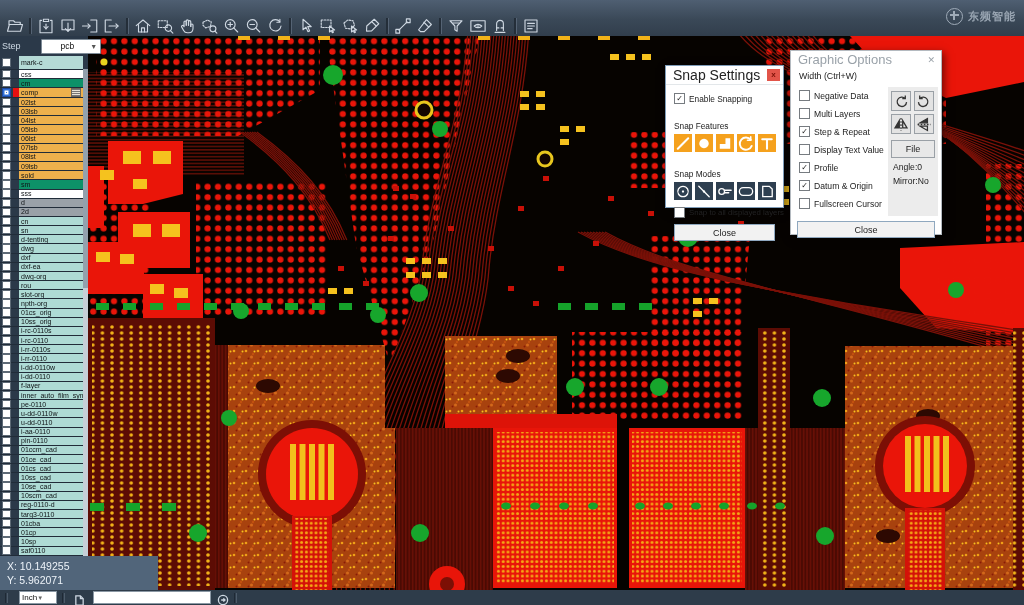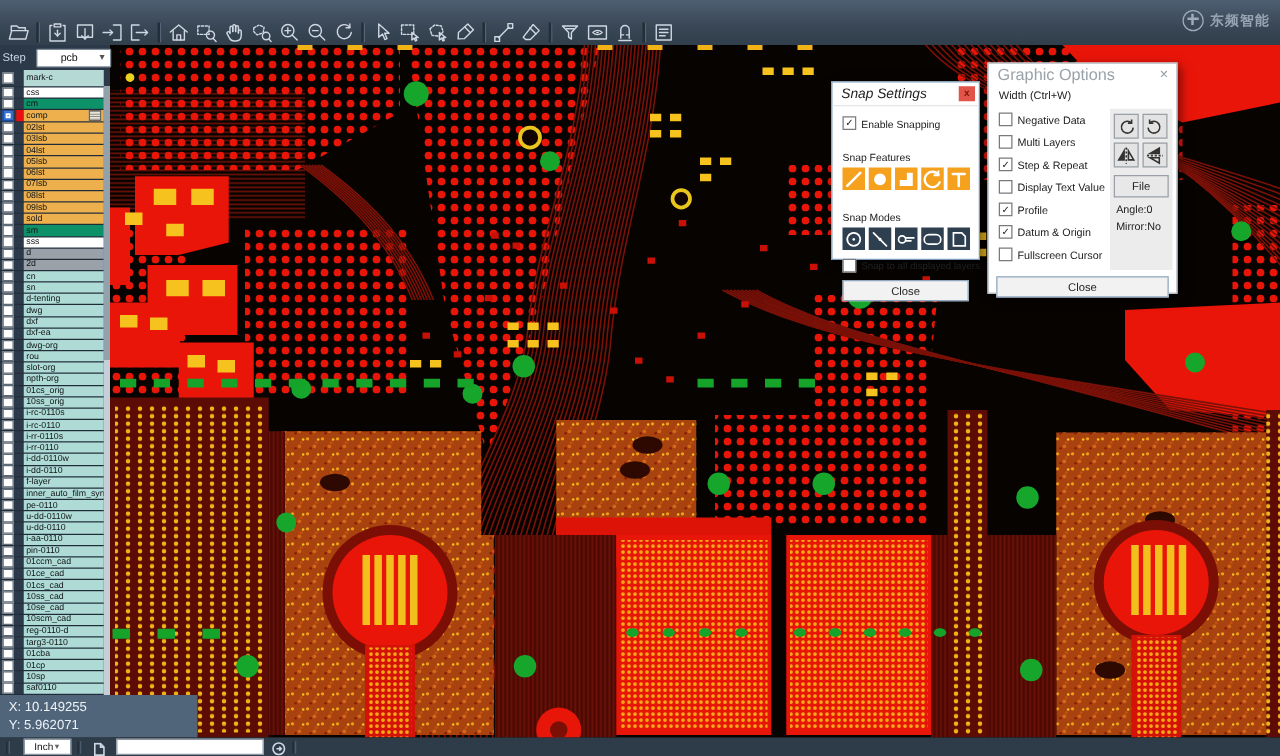--- a/index.html
+++ b/index.html
@@ -15,21 +15,21 @@
   .tbtn{width:22px;height:20px;display:flex;align-items:center;justify-content:center;}
   .tbtn svg{stroke:#cfd8e2;fill:none;stroke-width:1.5;stroke-linecap:round;stroke-linejoin:round;}
   .tsep{width:2px;height:16px;margin:0 3px;background:#242e39;border-right:1px solid #556374;}
   #logo{position:absolute;right:8px;top:8px;display:flex;align-items:center;gap:5px;z-index:7;}
   #logo-mark{width:15px;height:15px;border:1.6px solid #9fabb8;border-radius:50%;position:relative;}
   #logo-mark:before{content:"";position:absolute;left:6px;top:2px;width:2px;height:9px;background:#9fabb8;}
   #logo-mark:after{content:"";position:absolute;left:2.5px;top:5px;width:9px;height:2px;background:#9fabb8;}
   #logo-text{color:#98a4b1;font-size:11px;font-weight:bold;letter-spacing:1px;}
   
   #sidebar{position:absolute;left:0;top:36px;width:88px;height:554px;background:#2b3949;z-index:5;}
-  #step-row{height:20px;display:flex;align-items:center;padding:0 2px;gap:8px;}
+  #step-row{height:20px;display:flex;align-items:center;padding:0 2px;gap:20px;}
   #step-label{color:#cdd8e3;font-size:9px;}
   #step-combo{flex:1;height:13px;background:#fff;border:1px solid #7e8b97;border-radius:1px;
               display:flex;align-items:center;justify-content:space-between;padding:0 3px;}
   #step-combo span{font-size:8.5px;color:#111;padding-left:16px;}
   #step-combo .chev{font-size:7px;color:#555;}
   #layer-list{position:absolute;left:0;top:20px;right:5px;bottom:34px;display:flex;flex-direction:column;}
   .lrow{display:flex;align-items:stretch;flex:1 1 auto;min-height:0;border-bottom:1px solid rgba(0,0,0,.22);}
   .lrow .cbc{width:13px;display:flex;align-items:center;justify-content:center;background:#2b3949;}
   .lrow .cb{width:6.5px;height:6.5px;background:#fff;border:1px solid #5e6a76;}
   .lrow .cb.on{background:#2f6fd6;border-color:#1d49a0;box-shadow:inset 0 0 0 1.5px #2f6fd6,inset 0 0 0 3px #fff;}
@@ -48,35 +48,35 @@
   #canvas-wrap{position:absolute;left:88px;top:36px;width:936px;height:554px;background:#060300;z-index:1;}
   
   #status-panel{position:absolute;left:0;top:556px;width:158px;height:34px;background:#51657a;
                 z-index:6;padding:3px 0 4px 7px;box-sizing:border-box;}
   #status-panel div{color:#edf3f9;font-size:10.5px;line-height:14px;}
   
   #bottombar{position:absolute;left:0;top:590px;width:1024px;height:15px;background:#2e3c4a;z-index:7;
              display:flex;align-items:center;}
   .bsep{width:1px;height:10px;background:#56657616;border-left:1px solid #1f2935;border-right:1px solid #4d5b6a;margin:0 5px;}
   #unit-combo{width:32px;height:11px;background:#fff;border:1px solid #8b98a4;display:flex;
-              align-items:center;justify-content:center;padding:0 2px;margin-left:6px;}
+              align-items:center;justify-content:flex-start;padding:0 2px;margin-left:6px;}
   #unit-combo span{font-size:8px;color:#111;}
   #unit-combo .chev{font-size:6px;color:#666;}
   #script-icon{width:11px;height:11px;margin-left:4px;}
   #script-icon svg{stroke:#cfd8e2;fill:none;stroke-width:1.4;}
   #cmd-input{width:112px;height:11px;background:#fff;border:1px solid #8b98a4;margin-left:8px;
              font-size:8px;padding:0 2px;}
   #exec-icon{width:12px;height:12px;margin-left:6px;}
   #exec-icon svg{stroke:#cfd8e2;fill:none;stroke-width:1.3;}
   
   .dialog{position:absolute;background:#fff;z-index:10;box-shadow:2px 3px 8px rgba(0,0,0,.55);}
   #snap-dialog{left:665px;top:65px;width:117px;height:141px;border:1px solid #7f9db9;}
   #snap-title{height:18px;display:flex;align-items:center;justify-content:space-between;
               padding:0 3px 0 7px;border-bottom:1px solid #e3e7ea;}
-  #snap-title .t{font-size:11px;color:#222;font-style:italic;}
+  #snap-title .t{font-size:14px;color:#222;}
   #snap-close{width:13px;height:12px;background:#e25449;color:#7d1208;font-size:8px;line-height:12px;
               text-align:center;font-weight:bold;}
   .snap-body{padding:4px 8px 0 8px;}
   .chk-row{display:flex;align-items:center;gap:4px;margin:4px 0;}
   .chk{width:9px;height:9px;background:#fff;border:1px solid #767b80;flex:0 0 auto;
        font:bold 8px/9px "DejaVu Sans",sans-serif;text-align:center;color:#1a1a1a;}
   .chk-label{font-size:8.3px;color:#222;white-space:nowrap;}
   .sec-label{font-size:8.3px;color:#222;margin:17px 0 3px;}
   .ibtn-row{display:flex;gap:3px;}
   .ibtn{width:18px;height:18px;display:flex;align-items:center;justify-content:center;}

